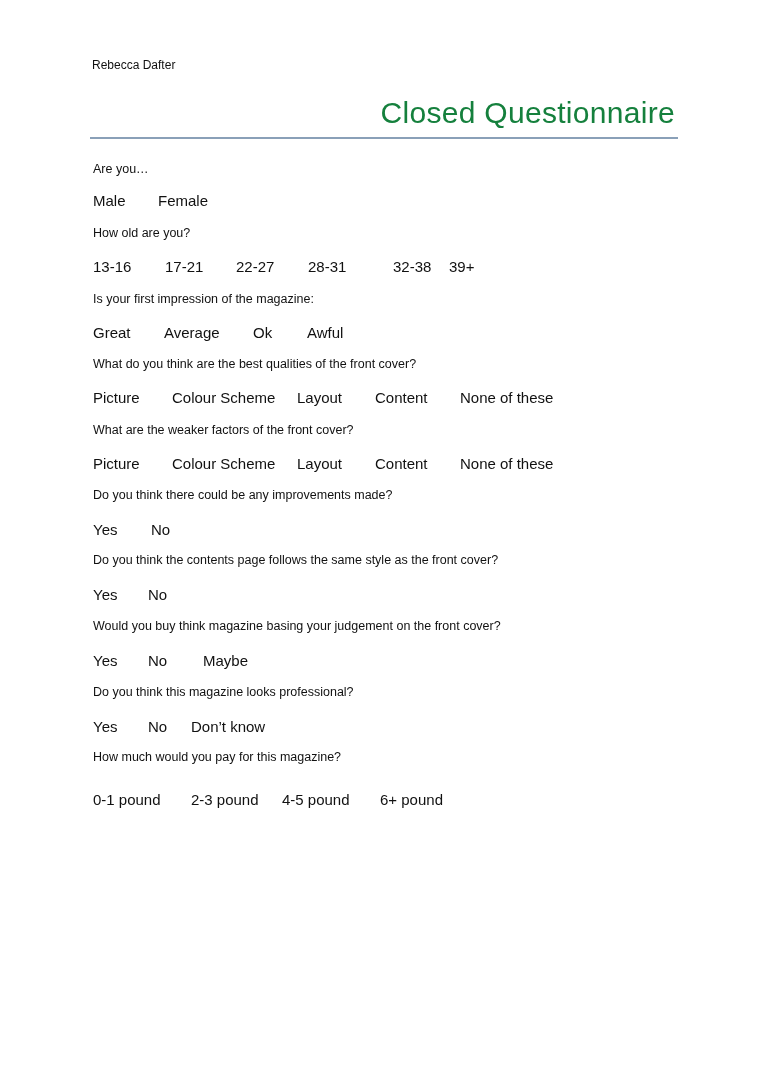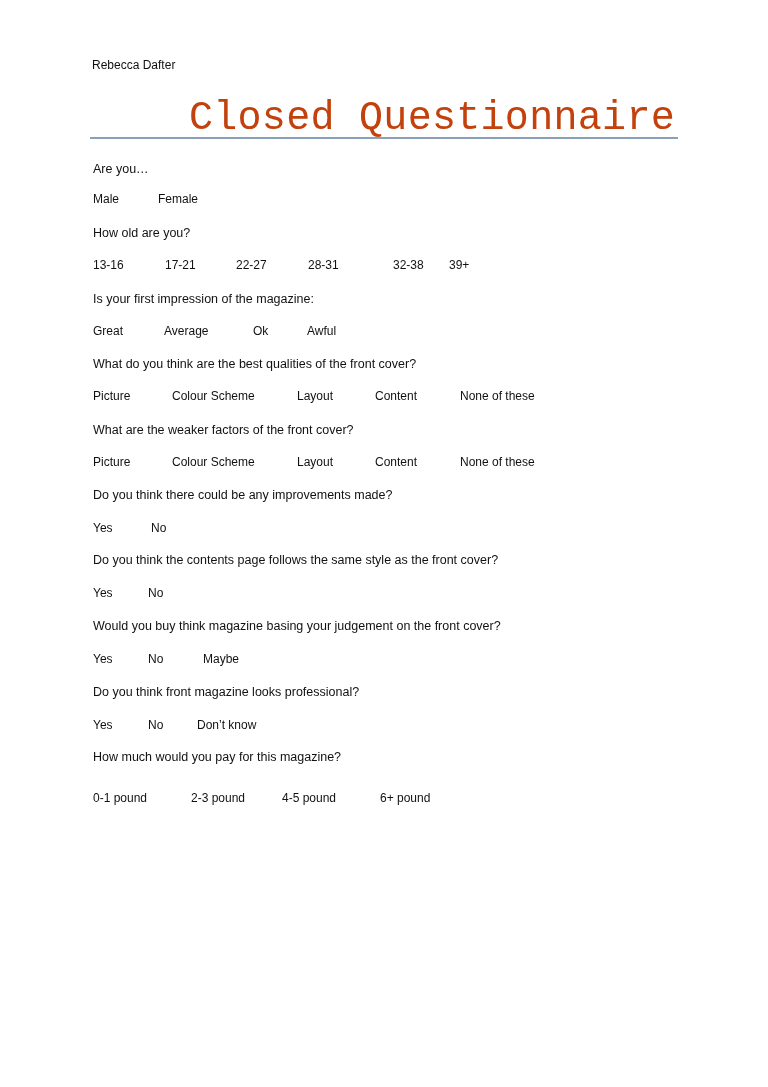--- a/index.html
+++ b/index.html
@@ -1,23 +1,23 @@
 <!DOCTYPE html>
 <html><head>
 <meta charset="utf-8">
 <style>
   html, body { margin: 0; padding: 0; background: #ffffff; }
   body { width: 768px; height: 1087px; position: relative; overflow: hidden;
          font-family: "Liberation Sans", "DejaVu Sans", sans-serif; color: #111; }
   .author { position: absolute; left: 92px; top: 58px; font-size: 12px; }
-  .title { position: absolute; right: 93px; top: 96px; font-family: Liberation Mono, monospace;
-           font-size: 40px; color: #c2410c; letter-spacing: 0.3px; }
+  .title { position: absolute; right: 93px; top: 96px; font-family: Liberation Sans, sans-serif;
+           font-size: 30px; color: #15803d; letter-spacing: 0.3px; }
   .rule { position: absolute; left: 90px; width: 588px; top: 137px; height: 2px; background: #8aa0b8; }
   .q { position: absolute; left: 93px; font-size: 12.5px; font-weight: normal; }
-  .opts { position: absolute; left: 93px; font-size: 12px; height: 16px; width: 600px; }
+  .opts { position: absolute; left: 93px; font-size: 15px; height: 16px; width: 600px; }
   .opt { position: absolute; top: 0; white-space: nowrap; }
 </style>
 </head>
 <body>
 
 <div class="author">Rebecca Dafter</div>
 <div class="title">Closed Questionnaire</div>
 <div class="rule"></div>
 
 <div class="q" style="top:162px">Are you…</div>
@@ -74,25 +74,25 @@
   <span class="opt" style="left:55px">No</span>
 </div>
 
 <div class="q" style="top:619px">Would you buy think magazine basing your judgement on the front cover?</div>
 <div class="opts" style="top:652px">
   <span class="opt" style="left:0">Yes</span>
   <span class="opt" style="left:55px">No</span>
   <span class="opt" style="left:110px">Maybe</span>
 </div>
 
-<div class="q" style="top:685px">Do you think front magazine looks professional?</div>
+<div class="q" style="top:685px">Do you think this magazine looks professional?</div>
 <div class="opts" style="top:718px">
   <span class="opt" style="left:0">Yes</span>
   <span class="opt" style="left:55px">No</span>
-  <span class="opt" style="left:104px">Don’t know</span>
+  <span class="opt" style="left:98px">Don’t know</span>
 </div>
 
 <div class="q" style="top:750px">How much would you pay for this magazine?</div>
 <div class="opts" style="top:791px">
   <span class="opt" style="left:0">0-1 pound</span>
   <span class="opt" style="left:98px">2-3 pound</span>
   <span class="opt" style="left:189px">4-5 pound</span>
   <span class="opt" style="left:287px">6+ pound</span>
 </div>
 

